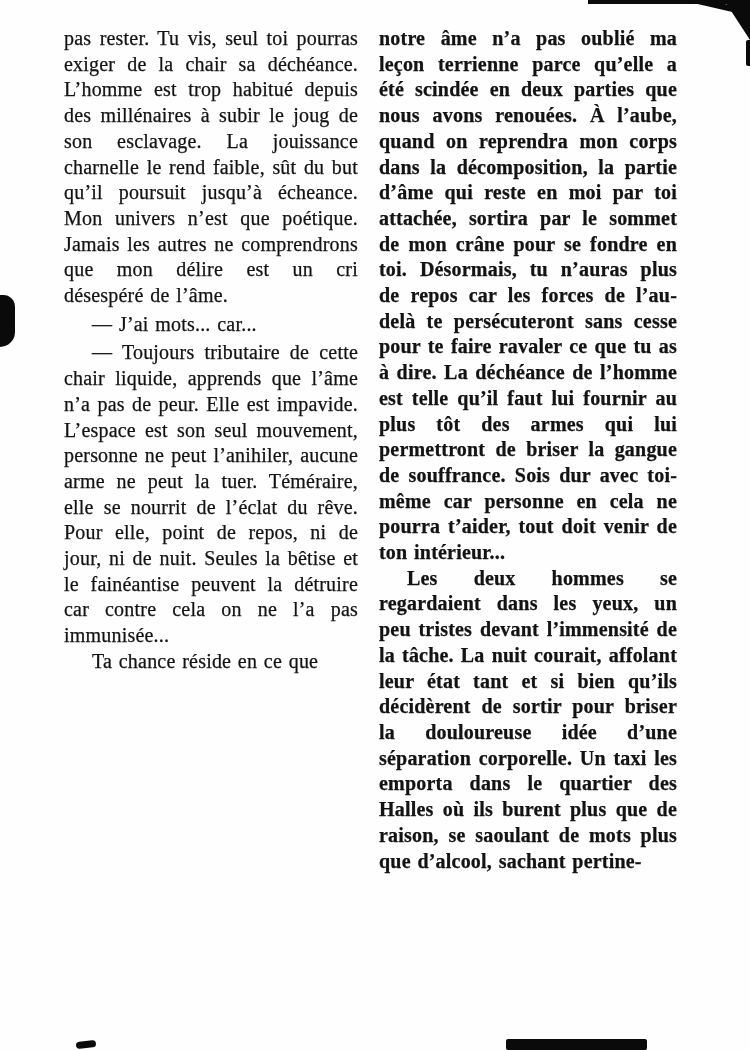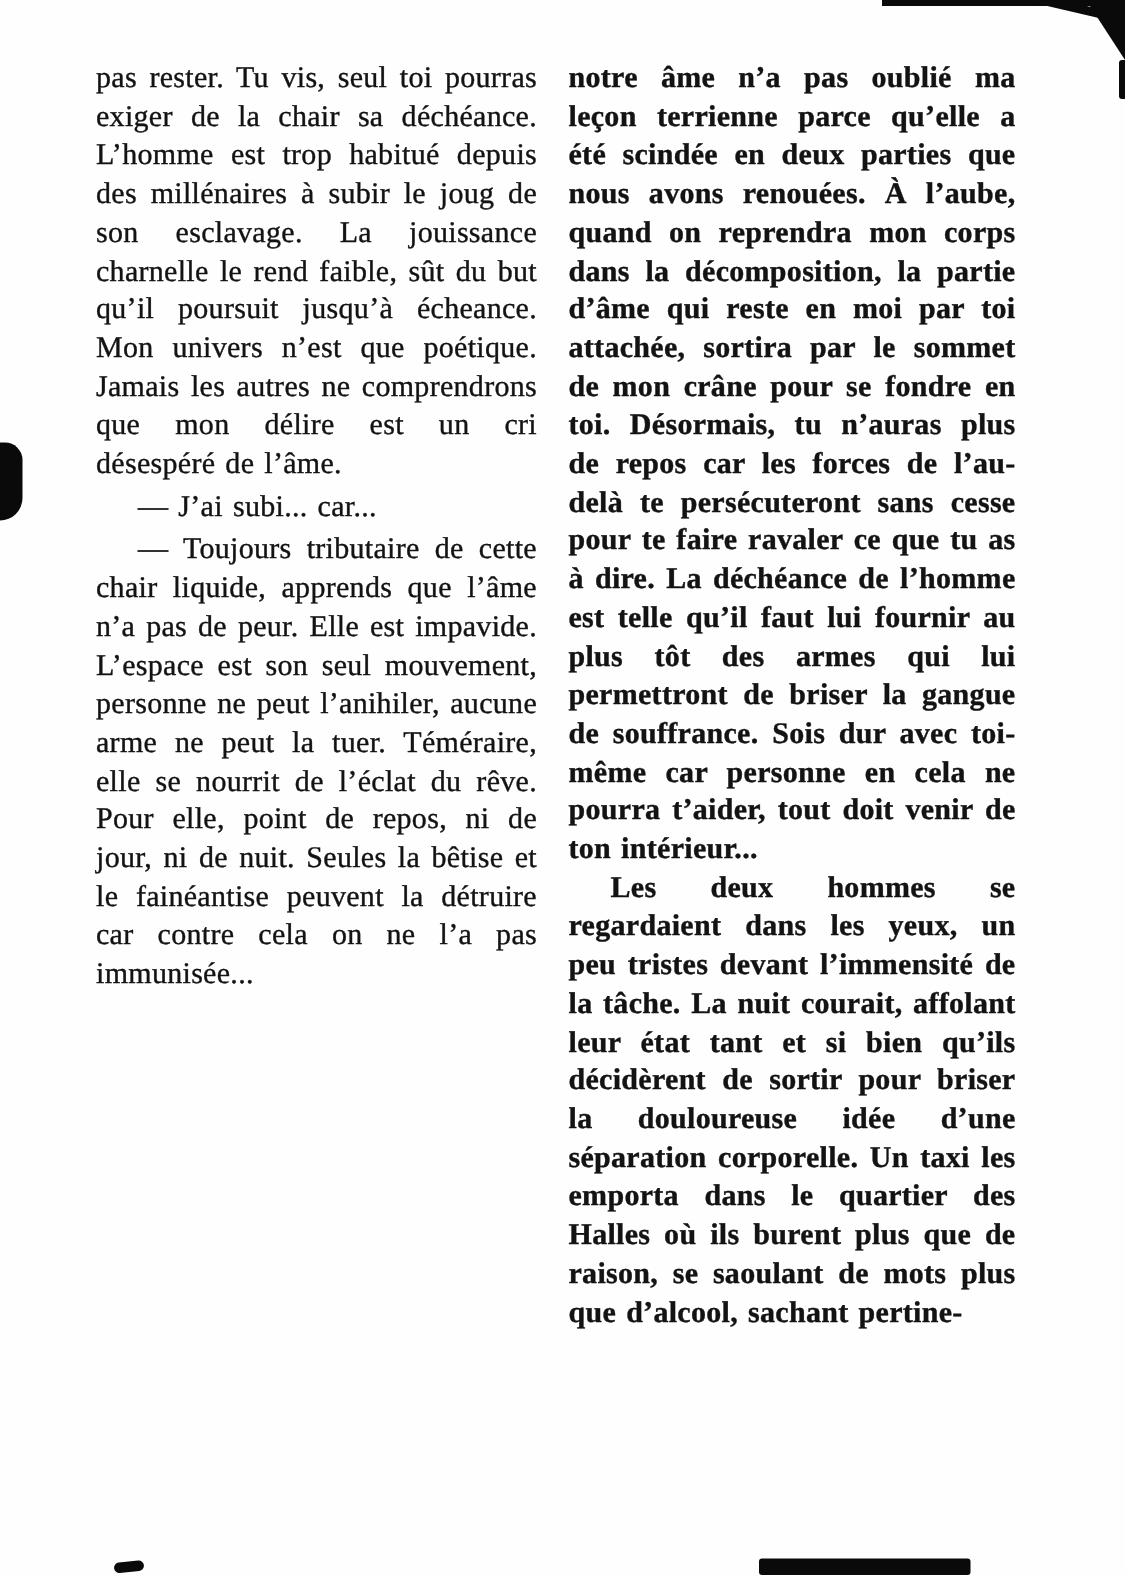--- a/index.html
+++ b/index.html
@@ -15,21 +15,21 @@
     font-family: "Liberation Serif", "DejaVu Serif", serif;
   }
   .page {
     position: absolute;
     inset: 0;
     background: #fefefe;
     color: #131313;
   }
   .column {
     position: absolute;
-    top: 40px;
+    top: 26px;
     text-align: justify;
     font-size: 20px;
     line-height: 25.7px;
     letter-spacing: 0.2px;
     word-spacing: 1.5px;
     color: #131313;
     -webkit-text-stroke: 0.25px #131313;
     hyphens: auto;
     -webkit-hyphens: auto;
   }
@@ -107,22 +107,23 @@
     border-radius: 2px;
   }
 </style>
 </head>
 <body>
 
 <div class="page">
 
   <div class="column" id="left-col">
     <p>pas rester. Tu vis, seul toi pourras exiger de la chair sa déchéance. L’homme est trop habitué depuis des millénaires à subir le joug de son esclavage. La jouissance charnelle le rend faible, sût du but qu’il poursuit jusqu’à écheance. Mon univers n’est que poétique. Jamais les autres ne comprendrons que mon délire est un cri désespéré de l’âme.</p>
-    <p class="indent gap">— J’ai subi... car...</p>
+    <p class="indent gap">— J’ai mots... car...</p>
     <p class="indent">— Toujours tributaire de cette chair liquide, apprends que l’âme n’a pas de peur. Elle est impavide. L’espace est son seul mouvement, personne ne peut l’anihiler, aucune arme ne peut la tuer. Téméraire, elle se nourrit de l’éclat du rêve. Pour elle, point de repos, ni de jour, ni de nuit. Seules la bêtise et le fainéantise peuvent la détruire car contre cela on ne l’a pas immunisée...</p>
+    <p class="indent">Ta chance réside en ce que</p>
   </div>
 
   <div class="column" id="right-col">
     <p>notre âme n’a pas oublié ma leçon terrienne parce qu’elle a été scindée en deux parties que nous avons renouées. À l’aube, quand on reprendra mon corps dans la décomposition, la partie d’âme qui reste en moi par toi attachée, sortira par le sommet de mon crâne pour se fondre en toi. Désormais, tu n’auras plus de repos car les forces de l’au-delà te persécuteront sans cesse pour te faire ravaler ce que tu as à dire. La déchéance de l’homme est telle qu’il faut lui fournir au plus tôt des armes qui lui permettront de briser la gangue de souffrance. Sois dur avec toi-même car personne en cela ne pourra t’aider, tout doit venir de ton intérieur...</p>
     <p class="indent">Les deux hommes se regardaient dans les yeux, un peu tristes devant l’immensité de la tâche. La nuit courait, affolant leur état tant et si bien qu’ils décidèrent de sortir pour briser la douloureuse idée d’une séparation corporelle. Un taxi les emporta dans le quartier des Halles où ils burent plus que de raison, se saoulant de mots plus que d’alcool, sachant pertine-</p>
   </div>
 
   <div class="artifact top-edge-line"></div>
   <div class="artifact corner-wedge"></div>
   <div class="artifact corner-diag"></div>

